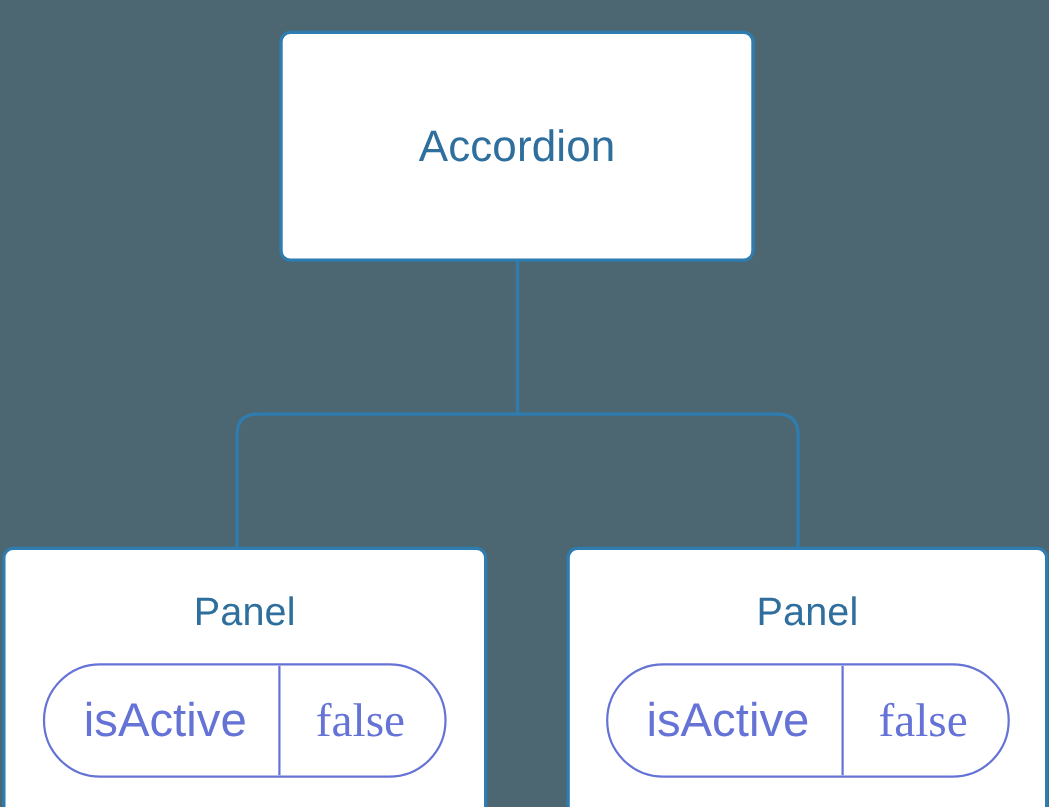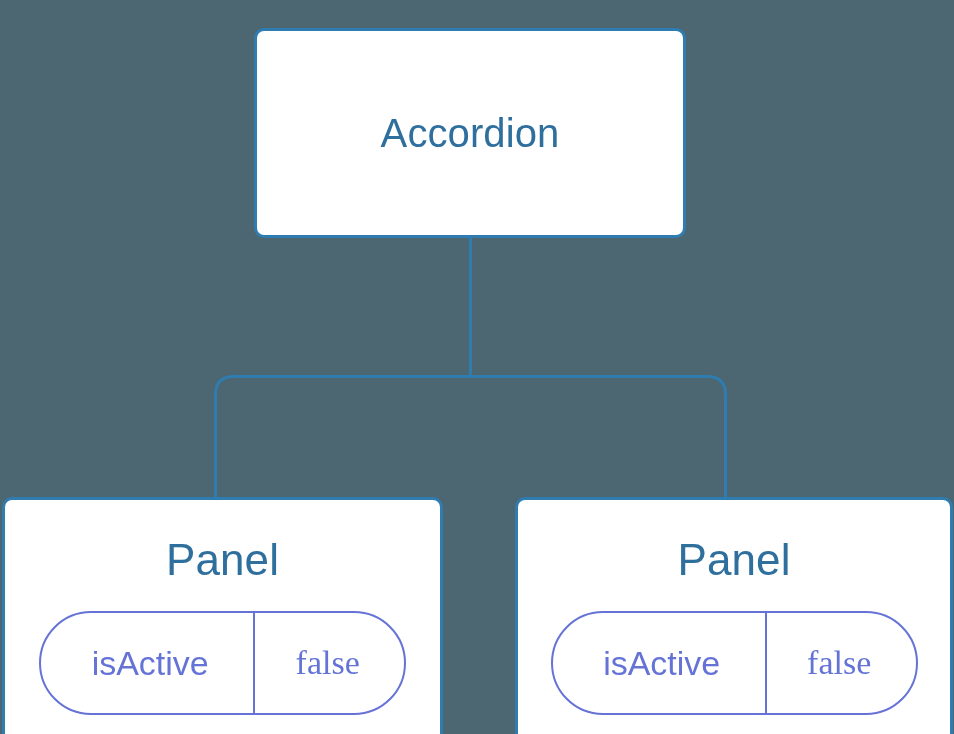--- a/index.html
+++ b/index.html
@@ -79,21 +79,21 @@
     letter-spacing: 0.1px;
     white-space: nowrap;
   }
 
   .node-root .node-title {
     font-size: 40px;
   }
 
   .node-leaf-left .node-title,
   .node-leaf-right .node-title {
-    font-size: 44px;
+    font-size: 36px;
   }
 
   
   .prop-pill {
     margin-top: 29px;
     box-sizing: border-box;
     height: 104px;
     display: flex;
     align-items: stretch;
     border: 2px solid #6573d6;
@@ -101,21 +101,21 @@
     background: transparent;
     overflow: hidden;
   }
 
   .prop-key,
   .prop-value {
     display: flex;
     align-items: center;
     justify-content: center;
     color: #6573d6;
-    font-size: 34px;
+    font-size: 43px;
     line-height: 1;
     white-space: nowrap;
     box-sizing: border-box;
   }
 
   .prop-key {
     width: 213px;
     padding-left: 6px;
   }
 

